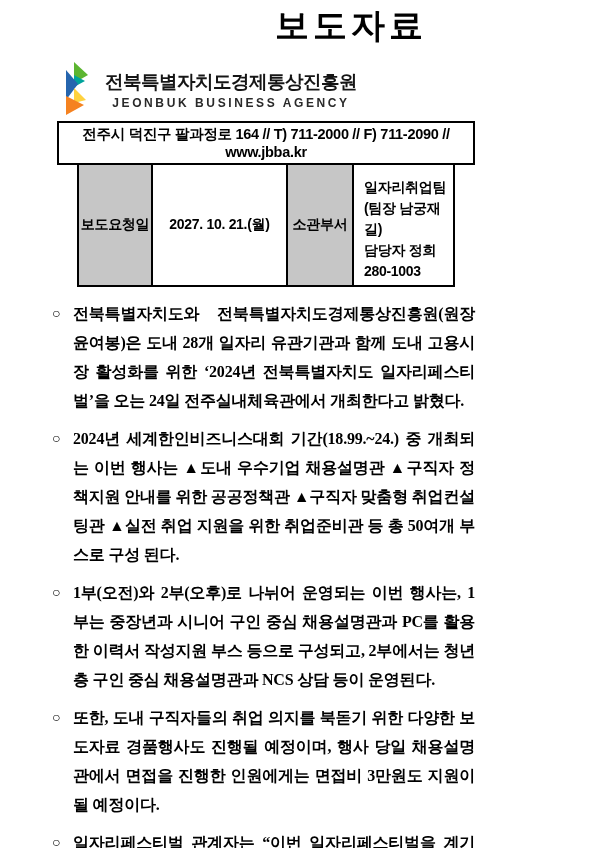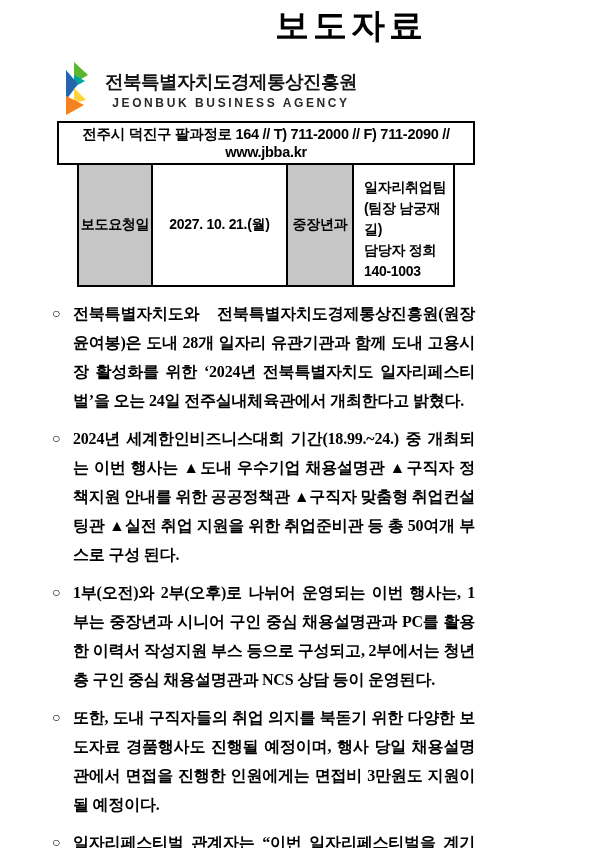--- a/index.html
+++ b/index.html
@@ -77,24 +77,24 @@
       <div class="org-name">전북특별자치도경제통상진흥원</div>
       <div class="org-en">JEONBUK BUSINESS AGENCY</div>
     </div>
   </div>
 
   <div class="addr-bar">전주시 덕진구 팔과정로 164 // T) 711-2000 // F) 711-2090 //  www.jbba.kr</div>
 
   <div class="info-table">
     <div class="cell gray">보도요청일</div>
     <div class="cell">2027. 10. 21.(월)</div>
-    <div class="cell gray">중장년과</div>
+    <div class="cell gray">소관부서</div>
     <div class="cell dept">
       <div>일자리취업팀 (팀장 남궁재길)</div>
-      <div>담당자 정희  140-1003</div>
+      <div>담당자 정희  280-1003</div>
     </div>
   </div>
 
 
   <div class="body-text">
     <div class="para">
       <span class="bullet">○</span>
       <div class="ptext">전북특별자치도와 전북특별자치도경제통상진흥원(원장 윤여봉)은 도내 28개 일자리 유관기관과 함께 도내 고용시장 활성화를 위한 ‘2024년 전북특별자치도 일자리페스티벌’을 오는 24일 전주실내체육관에서 개최한다고 밝혔다.</div>
     </div>
     <div class="para">

